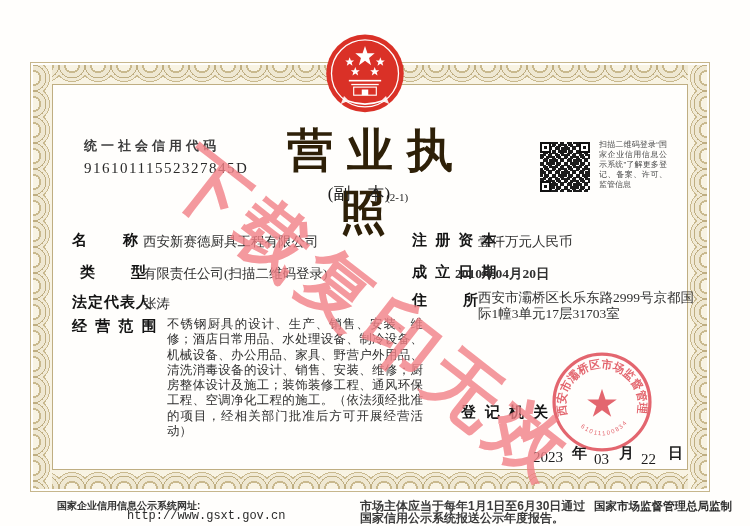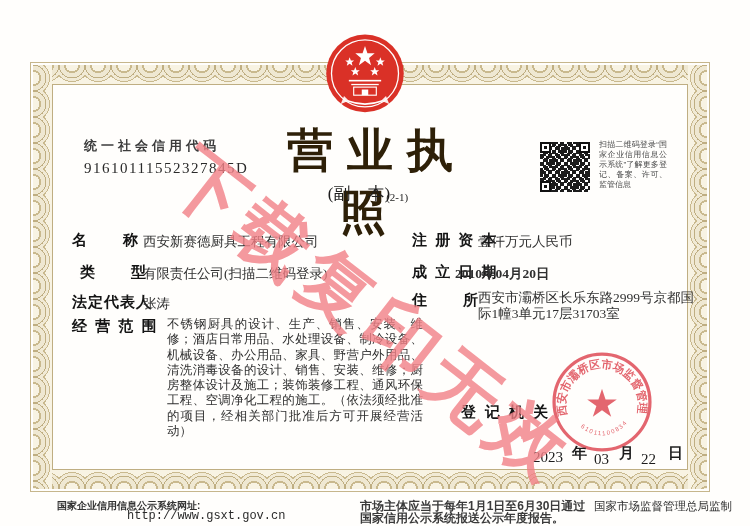--- a/index.html
+++ b/index.html
@@ -77,21 +77,21 @@
   .watermark{position:absolute;left:210px;top:128px;transform:rotate(38deg);
              transform-origin:left top;font-size:74px;font-weight:bold;white-space:nowrap;
              letter-spacing:7px;color:rgba(241,128,134,0.8);
              font-family:"Liberation Serif",serif;pointer-events:none;z-index:5;}
 
   
   .foot{position:absolute;color:#333;}
   .foot-left-label{left:57px;top:499px;font-size:10px;font-weight:bold;}
   .foot-left-url{left:127px;top:509px;font-size:12px;font-family:Liberation Mono, monospace;color:#2a2a2a;}
   .foot-mid{left:360px;top:501px;font-size:12px;line-height:11.5px;font-weight:bold;color:#3a3a3a;}
-  .foot-right{left:594px;top:499px;font-size:11.5px;font-weight:normal;color:#2e2e2e;}
+  .foot-right{left:594px;top:499px;font-size:11.5px;font-weight:bold;color:#2e2e2e;}
 </style>
 </head>
 <body>
 
 <div class="page">
 
   <div class="frame">
     <div class="strip top"></div>
     <div class="strip bottom"></div>
     <div class="strip left"></div>

